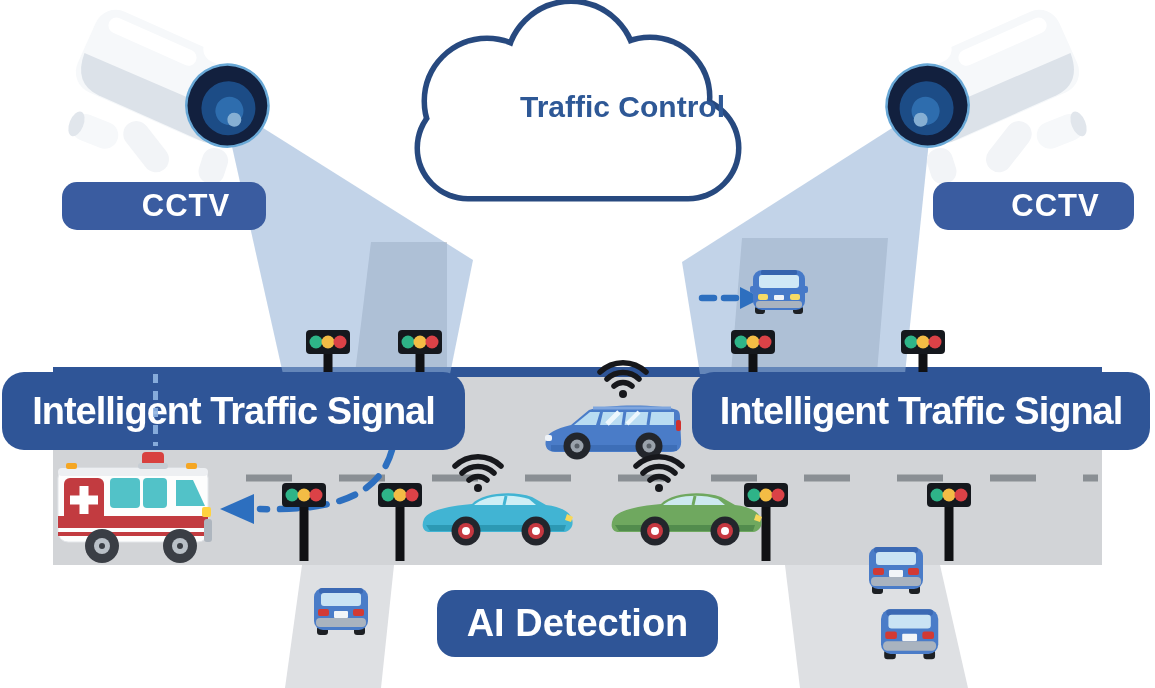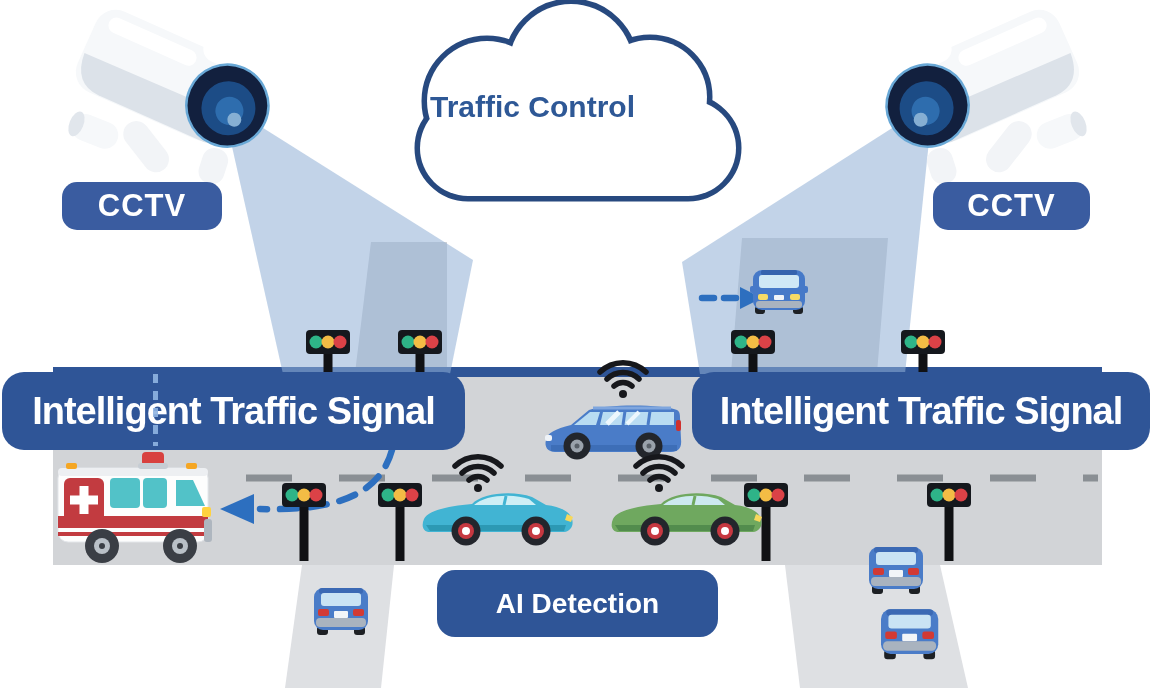--- a/index.html
+++ b/index.html
@@ -10,24 +10,24 @@
     --light-green:#2EB488; --light-yellow:#F3BC45; --light-red:#DB4247;
     --wifi:#17181C;
   }
   html,body{margin:0;padding:0;background:#fff;}
   #stage{position:relative;width:1155px;height:688px;background:#ffffff;overflow:hidden;
          font-family:"Liberation Sans","DejaVu Sans",sans-serif;}
   #scene{position:absolute;left:0;top:0;}
   .pill{position:absolute;display:flex;align-items:center;justify-content:center;
         background:var(--label-blue);color:#fff;font-weight:bold;border-radius:22px;
         white-space:nowrap;}
-  .pill.cctv{background:var(--cctv-blue);border-radius:15px;font-size:31px;letter-spacing:1px;}
+  .pill.cctv{background:var(--cctv-blue);border-radius:15px;font-size:31px;letter-spacing:1px;padding-left:44px;}
   .signal{font-size:38px;letter-spacing:-1px;}
-  .ai{font-size:28px;}
-  #cloud-text{position:absolute;left:430px;top:86px;width:295px;text-align:left;
+  .ai{font-size:38px;margin-top:20px;}
+  #cloud-text{position:absolute;left:430px;top:86px;width:295px;text-align:right;
         color:var(--cloud-text);font-size:30px;line-height:41px;font-weight:bold;}
   #vdash{position:absolute;left:153px;top:374px;width:5px;height:72px;z-index:6;opacity:.9;
         background:repeating-linear-gradient(to bottom,var(--arrow-light) 0 9px,transparent 9px 17px);}
 </style>
 </head>
 <body>
 
 <div id="stage">
 
 <svg id="scene" width="1155" height="688" viewBox="0 0 1155 688">

